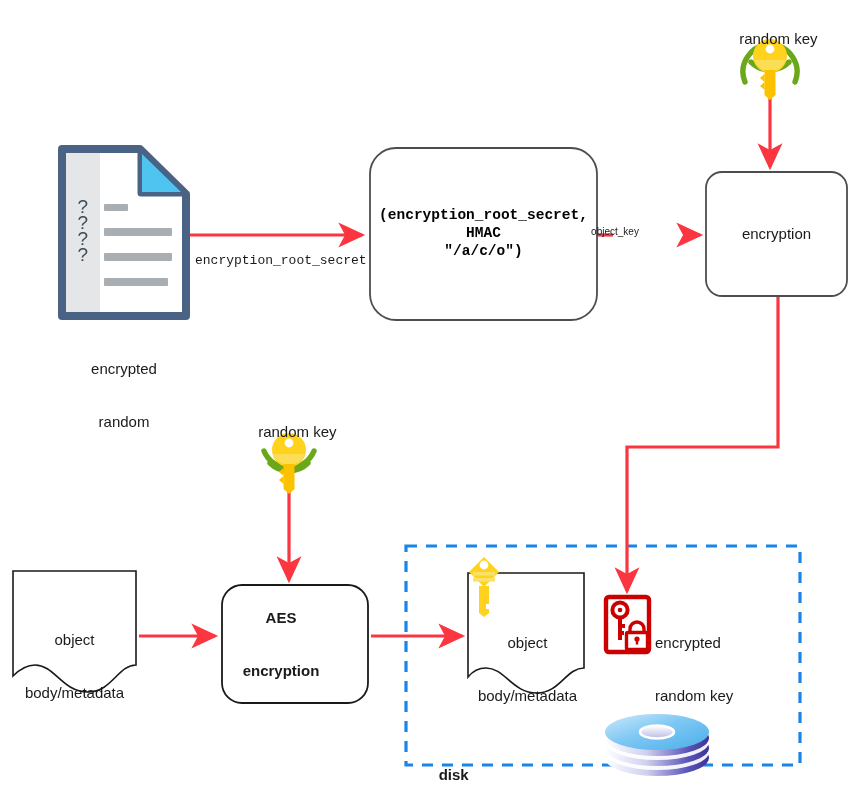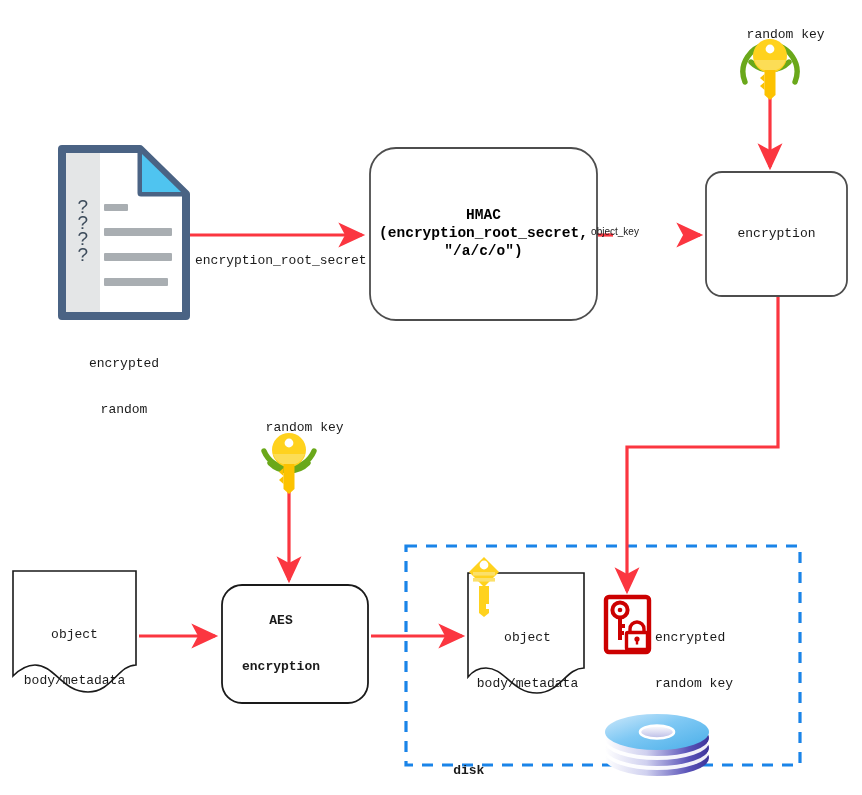--- a/index.html
+++ b/index.html
@@ -20,22 +20,22 @@
   }
   .svg-layer {
     position: absolute;
     left: 0;
     top: 0;
     width: 862px;
     height: 795px;
   }
   .lbl {
     position: absolute;
-    font-family: Liberation Mono, monospace;
-    font-size: 13px;
+    font-family: Liberation Sans, sans-serif;
+    font-size: 15px;
     line-height: 1.18;
     color: #1a1a1a;
     white-space: pre;
   }
   .lbl.center {
     text-align: center;
   }
   .mono {
     font-family: "Liberation Mono", monospace;
     font-size: 13px;
@@ -209,22 +209,22 @@
               line-height:0.99; text-align:center;">
     <div style="writing-mode:vertical-rl; text-orientation:upright; letter-spacing:-5px; display:inline-block;">????</div>
   </div>
 
   <div class="mono" style="position:absolute; left:195px; top:253px;">
     <span>encryption_root_secret</span>
   </div>
 
   <div class="box-label mono-bold" style="left:370px; top:148px; width:227px; height:172px;">
     <div>
+      <div>(encryption_root_secret,</div>
       <div>HMAC</div>
-      <div>(encryption_root_secret,</div>
       <div>"/a/c/o")</div>
     </div>
   </div>
 
   <div style="position:absolute; left:579px; top:226px; width:72px; text-align:center;
               font-family:'Liberation Sans', sans-serif; font-size:10px; color:#1a1a1a;">
     <span>object_key</span>
   </div>
 
   <div class="box-label lbl" style="left:706px; top:172px; width:141px; height:124px;">

